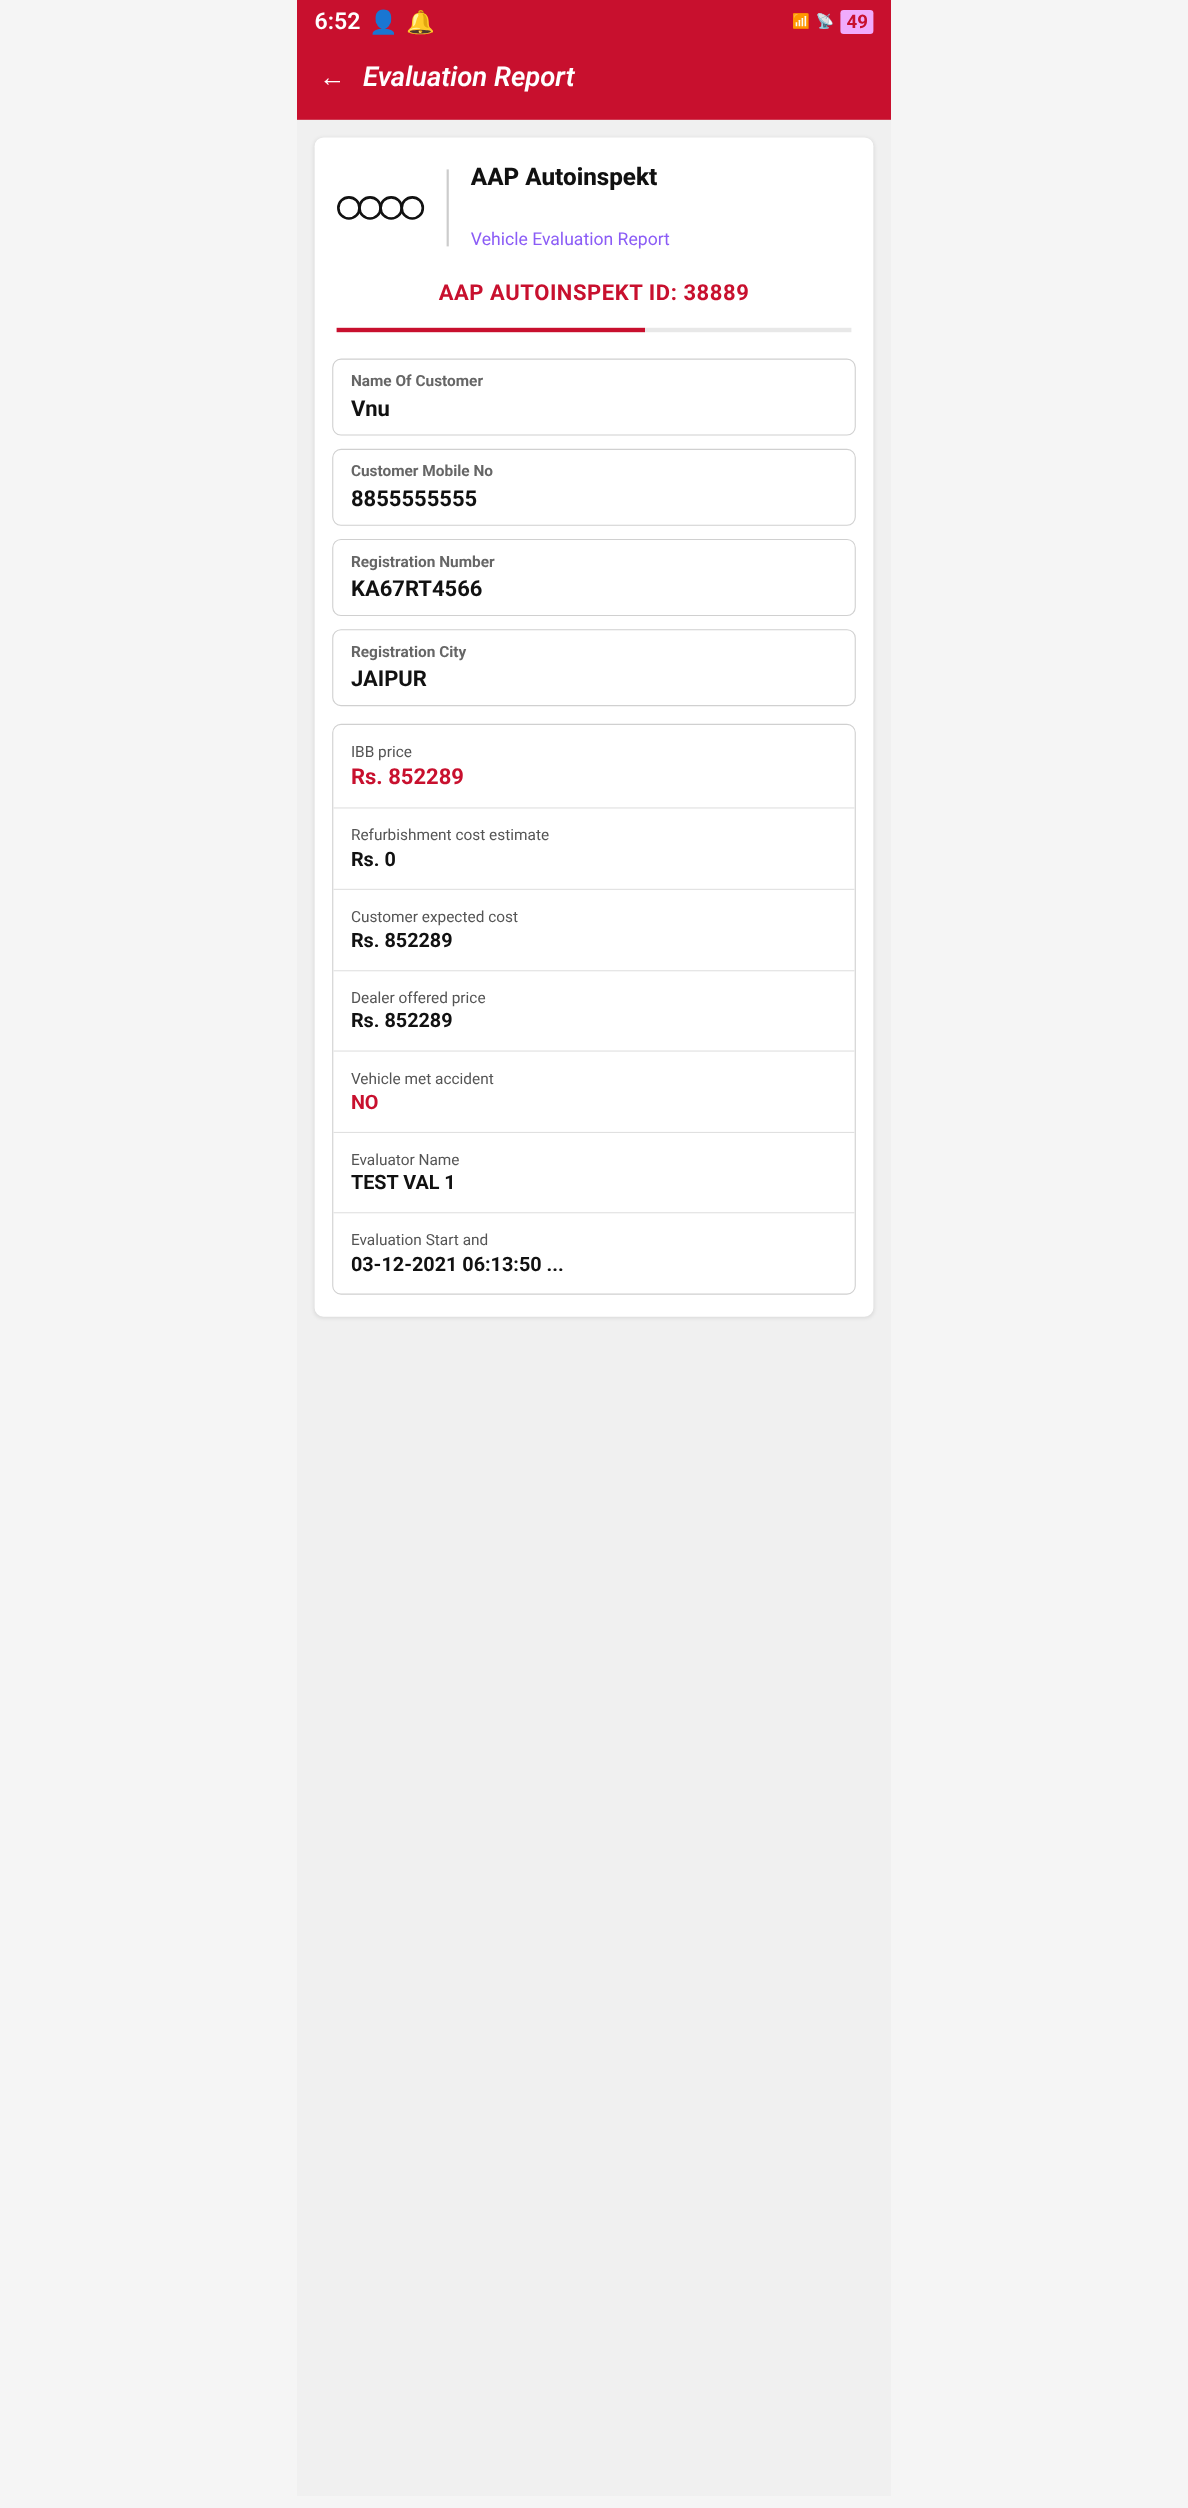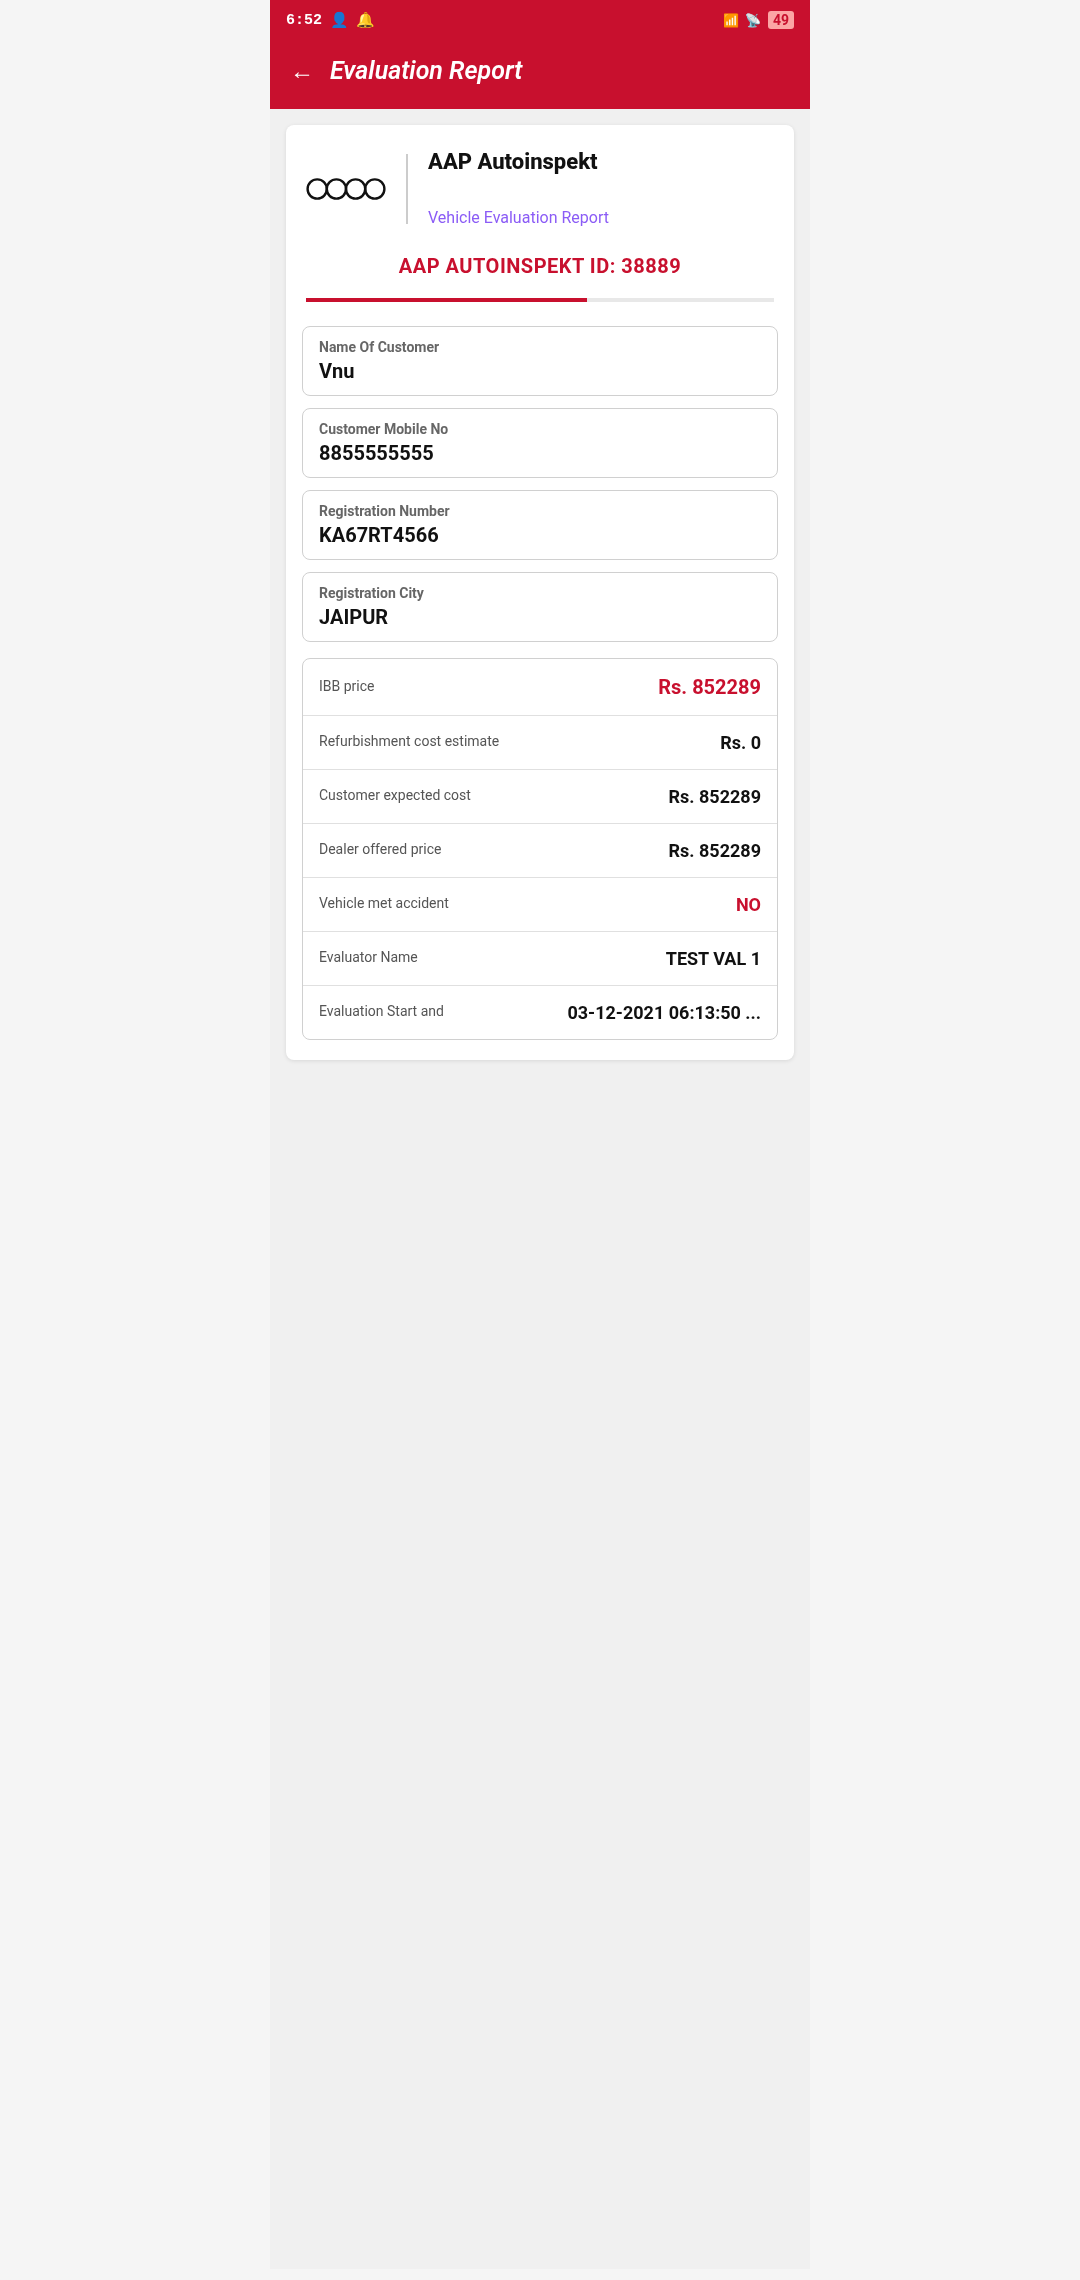--- a/index.html
+++ b/index.html
@@ -26,38 +26,37 @@
       justify-content: space-between;
       align-items: center;
       padding: 8px 16px;
       height: 40px;
     }
 
     .status-bar-left {
       display: flex;
       align-items: center;
       gap: 8px;
-      font-size: 15px;
+      font-size: 21px;
       font-weight: 600;
-      font-family: Liberation Mono, monospace;
     }
 
     .status-bar-right {
       display: flex;
       align-items: center;
       gap: 6px;
       font-size: 13px;
     }
 
     .battery-badge {
-      background: #fca5a5;
+      background: #f0abfc;
       color: #c8102e;
       border-radius: 3px;
       padding: 1px 5px;
-      font-size: 14px;
+      font-size: 17px;
       font-weight: 700;
     }
 
     
     .header {
       background-color: #c8102e;
       color: white;
       display: flex;
       align-items: center;
       padding: 16px 20px 24px 20px;
@@ -194,23 +193,24 @@
     .price-table {
       margin: 16px 16px 0 16px;
       border: 1.5px solid #d0d0d0;
       border-radius: 8px;
       overflow: hidden;
     }
 
     .price-row {
       display: flex;
       justify-content: space-between;
-      align-items: center;
+      align-items: flex-start;
       padding: 16px 16px;
       border-bottom: 1px solid #e0e0e0;
+      flex-direction: column;
     }
 
     .price-row:last-child {
       border-bottom: none;
     }
 
     .price-label {
       font-size: 14px;
       color: #555;
       flex: 1;

